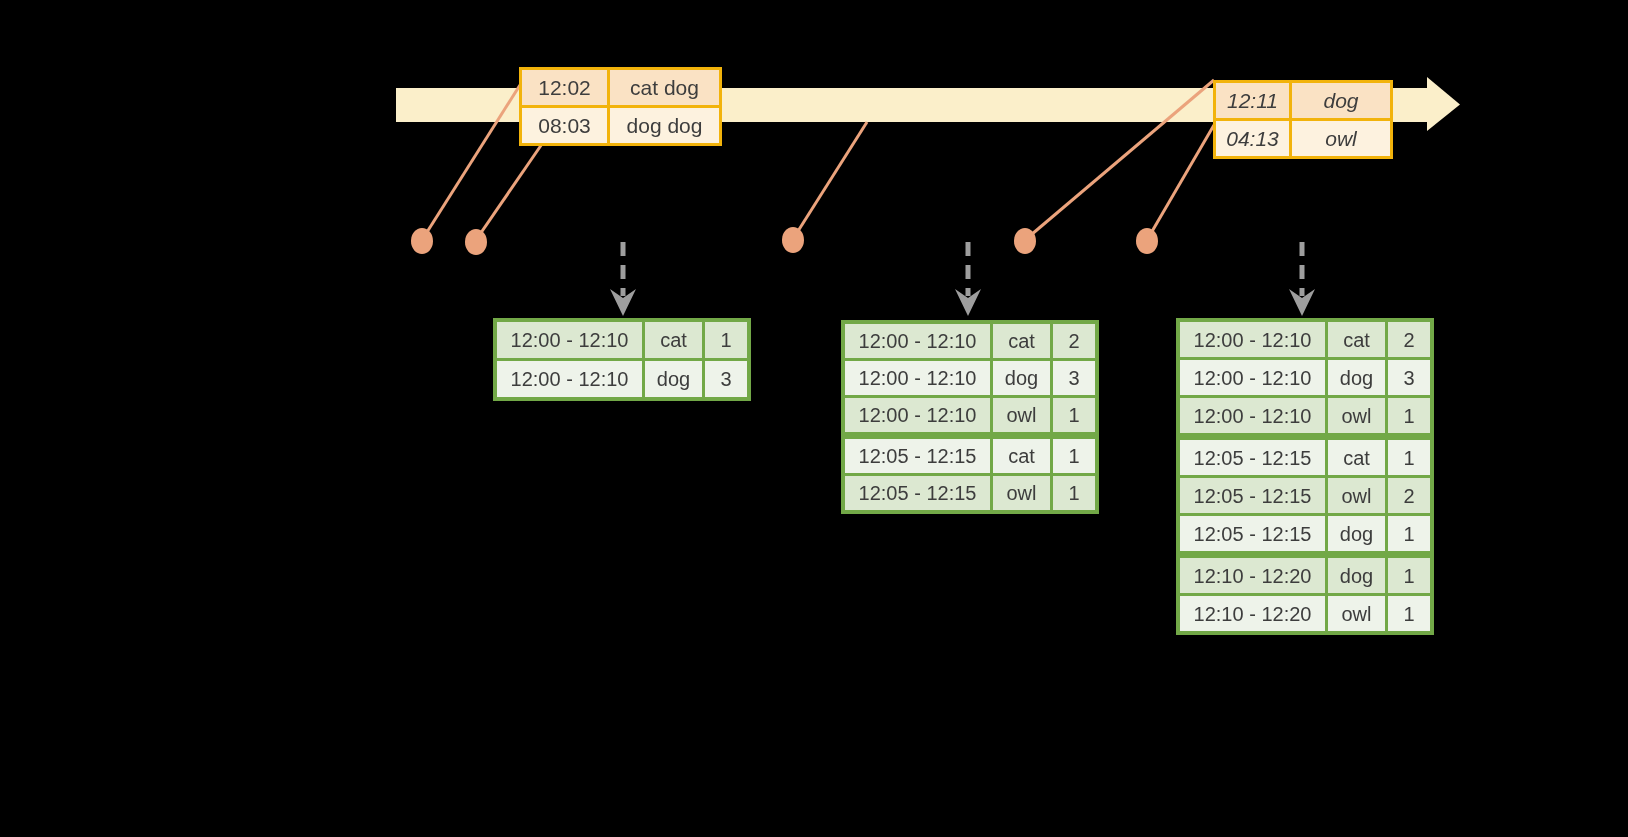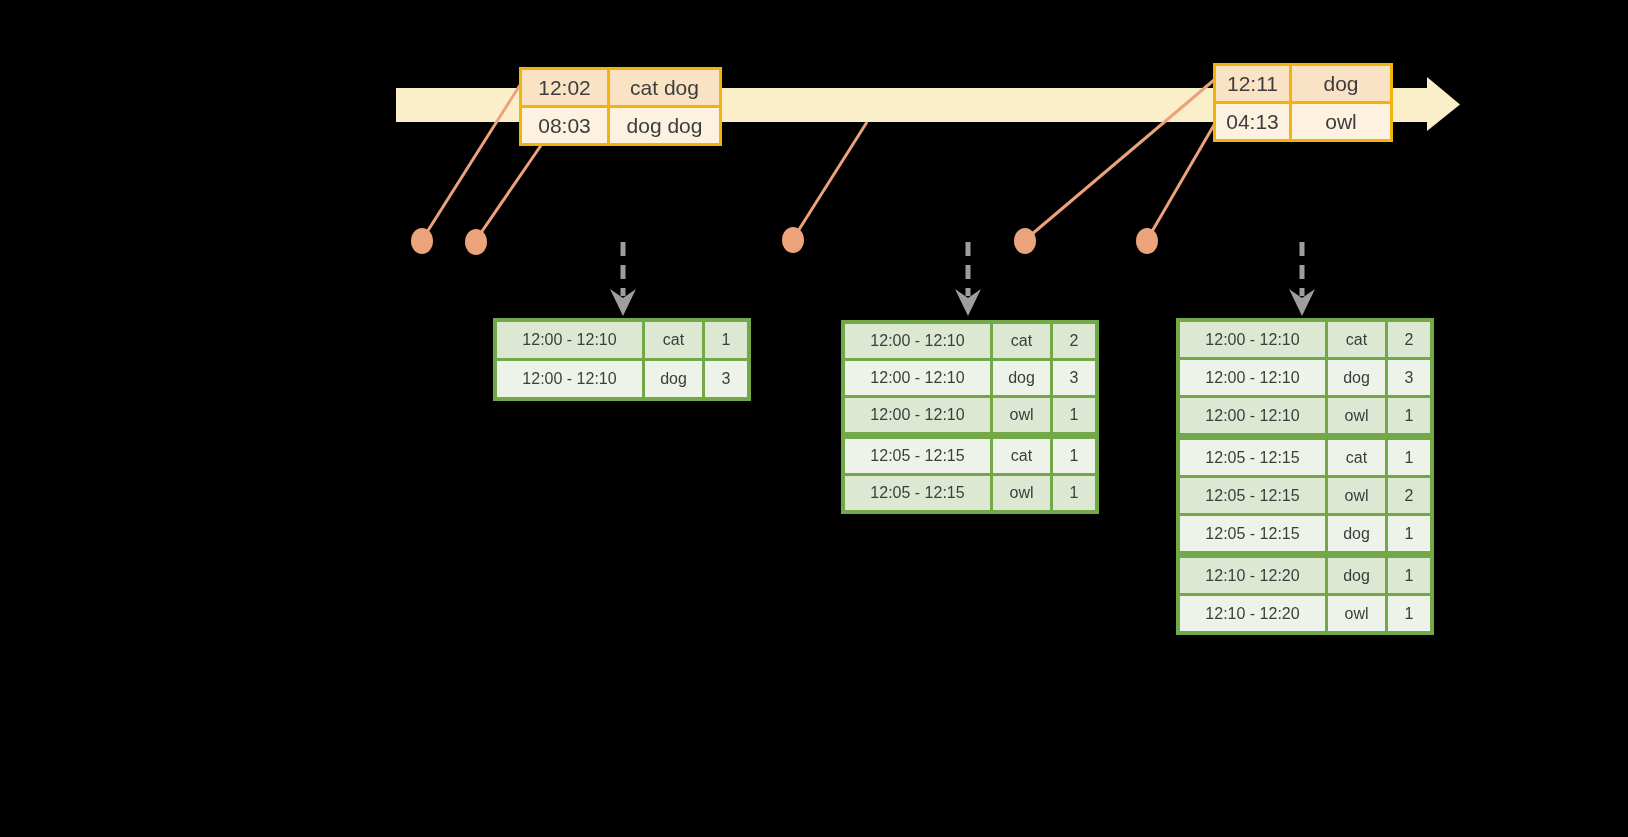--- a/index.html
+++ b/index.html
@@ -27,21 +27,21 @@
   .trigger-line{stroke:var(--trigger-arrow);stroke-width:5;stroke-dasharray:14 9;fill:none;}
   .trigger-head{fill:var(--trigger-arrow);}
 
   
   .event-table{
     position:absolute;z-index:2;display:grid;gap:3px;
     background:var(--event-border);border:3px solid var(--event-border);
   }
   #events-1{left:519px;top:67px;grid-template-columns:85px 109px;grid-auto-rows:35px;}
   #events-2{left:866px;top:84px;grid-template-columns:84px 112px;grid-auto-rows:33px;}
-  #events-3{left:1213px;top:63px;grid-template-columns:73px 98px;grid-auto-rows:35px;}
+  #events-3{left:1213px;top:80px;grid-template-columns:73px 98px;grid-auto-rows:35px;font-style:italic;}
   .ecell{
     display:flex;align-items:center;justify-content:center;
     font-size:21px;line-height:1;white-space:nowrap;
   }
   .ecell.dark{background:var(--event-row-dark);}
   .ecell.light{background:var(--event-row-light);}
 
   
   .result-table{
     position:absolute;z-index:2;display:flex;flex-direction:column;gap:7px;
@@ -49,21 +49,21 @@
   }
   #result-1{left:493px;top:318px;}
   #result-2{left:841px;top:320px;}
   #result-3{left:1176px;top:318px;}
   .rgroup{display:grid;grid-template-columns:145px 57px 42px;gap:3px;background:var(--result-border);}
   #result-1 .rgroup{grid-auto-rows:36px;}
   #result-2 .rgroup{grid-auto-rows:34px;}
   #result-3 .rgroup{grid-auto-rows:35px;}
   .rcell{
     display:flex;align-items:center;justify-content:center;
-    font-size:16px;line-height:1;white-space:nowrap;
+    font-size:20px;line-height:1;white-space:nowrap;
   }
   .rcell.dark{background:var(--result-row-dark);}
   .rcell.light{background:var(--result-row-light);}
 </style>
 </head>
 <body>
 
 <div id="stage">
 
   <svg id="overlay" width="1628" height="837" viewBox="0 0 1628 837">

